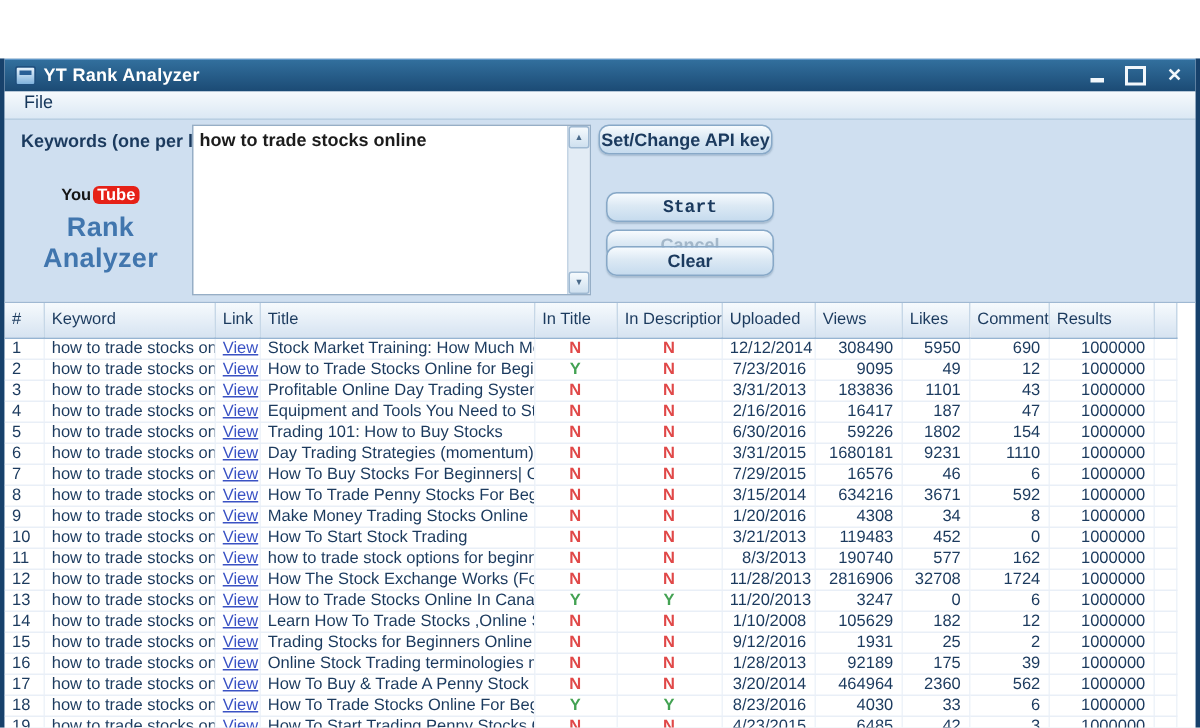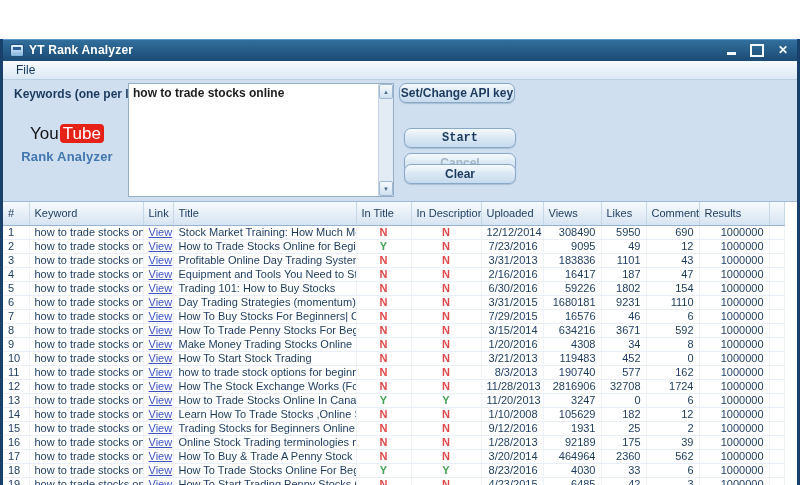--- a/index.html
+++ b/index.html
@@ -20,40 +20,40 @@
   .app-icon::before { content:""; position:absolute; left:2px; right:2px; top:2px; height:3px; background:#2a6096; }
   .titlebar .title { color:#fff; font-size:12px; font-weight:bold; letter-spacing:.2px; }
   .win-controls { margin-left:auto; display:flex; align-items:center; gap:12px; }
   .wc { display:inline-flex; align-items:center; justify-content:center; width:14px; height:14px; cursor:pointer; }
   .wc-min::before { content:""; width:9px; height:3px; background:#f2f7fb; margin-top:6px; }
   .wc-max::before { content:""; width:10px; height:9px; border:2px solid #f2f7fb; }
   .wc-close { color:#f2f7fb; font-size:12px; font-weight:bold; line-height:14px; }
   
   .menubar {
     height:19px; flex:0 0 19px; background:linear-gradient(#f6fafd,#dbe8f4);
-    border-bottom:1px solid #b9cfe2; display:flex; align-items:center; padding:8px 9px;
+    border-bottom:1px solid #b9cfe2; display:flex; align-items:flex-start; padding:0 9px;
   }
   .menu-item { font-size:12px; color:#15365a; padding:0 4px; cursor:default; }
   
   .panel { height:121px; flex:0 0 121px; position:relative; background:var(--panel_bg); }
   .kw-label { position:absolute; left:11px; top:7px; font-size:12px; font-weight:600; color:var(--navy); }
   .kw-box { position:absolute; left:125px; top:3px; width:266px; height:114px; background:#fff;
     border:1px solid #96aec6; display:flex; }
   .kw-text { flex:1; padding:2px 4px; font-size:12px; font-weight:600; color:#1c1c1c;
     font-family:"Liberation Sans", sans-serif; border:none; resize:none; outline:none; background:transparent;
     line-height:15px; overflow:hidden; }
   .kw-scroll { flex:0 0 15px; background:#e3ecf5; border-left:1px solid #c4d4e4;
     display:flex; flex-direction:column; justify-content:space-between; }
   .sb-btn { height:15px; background:linear-gradient(#f5fafd,#cfe0ef); border:1px solid #9fb9d2;
     font-size:6px; color:#4a6a8a; display:flex; align-items:center; justify-content:center; cursor:pointer; border-radius:2px; }
   .logo-wrap { position:absolute; left:8px; top:44px; width:112px; text-align:center; }
-  .logo-line { font-size:17px; font-weight:normal; }
+  .logo-line { font-size:11px; font-weight:bold; }
   .logo-you { color:#161616; }
   .logo-tube { color:#fff; background:var(--yt_red); border-radius:4px; padding:0 3px; margin-left:1px; }
-  .logo-sub { margin-top:5px; font-size:13px; font-weight:bold; color:var(--logo_blue); letter-spacing:.2px; }
+  .logo-sub { margin-top:5px; font-size:18px; font-weight:bold; color:var(--logo_blue); letter-spacing:.2px; }
   .btn { position:absolute; height:20px; border:1px solid #87a8c7; border-radius:7px;
     background:linear-gradient(#f7fbfe,#dcE9f4 45%,#c6dbee); font-family:"Liberation Sans", sans-serif;
     font-size:12px; font-weight:600; color:var(--navy); cursor:pointer; box-shadow:0 1px 1px rgba(60,90,120,.25); }
   .btn-api   { left:396px; top:3px;  width:116px; }
   .btn-start { left:401px; top:48px; width:112px;font-family:Liberation Mono, monospace; }
   .btn-cancel{ left:401px; top:73px; width:112px; color:#a3b7c9; cursor:default; }
   .btn-clear { left:401px; top:84px; width:112px; }
   
   .table-wrap { flex:1 1 auto; background:#fff; border-top:1px solid #9fb8d2; overflow:hidden; }
   table { border-collapse:collapse; table-layout:fixed; width:782px; }

